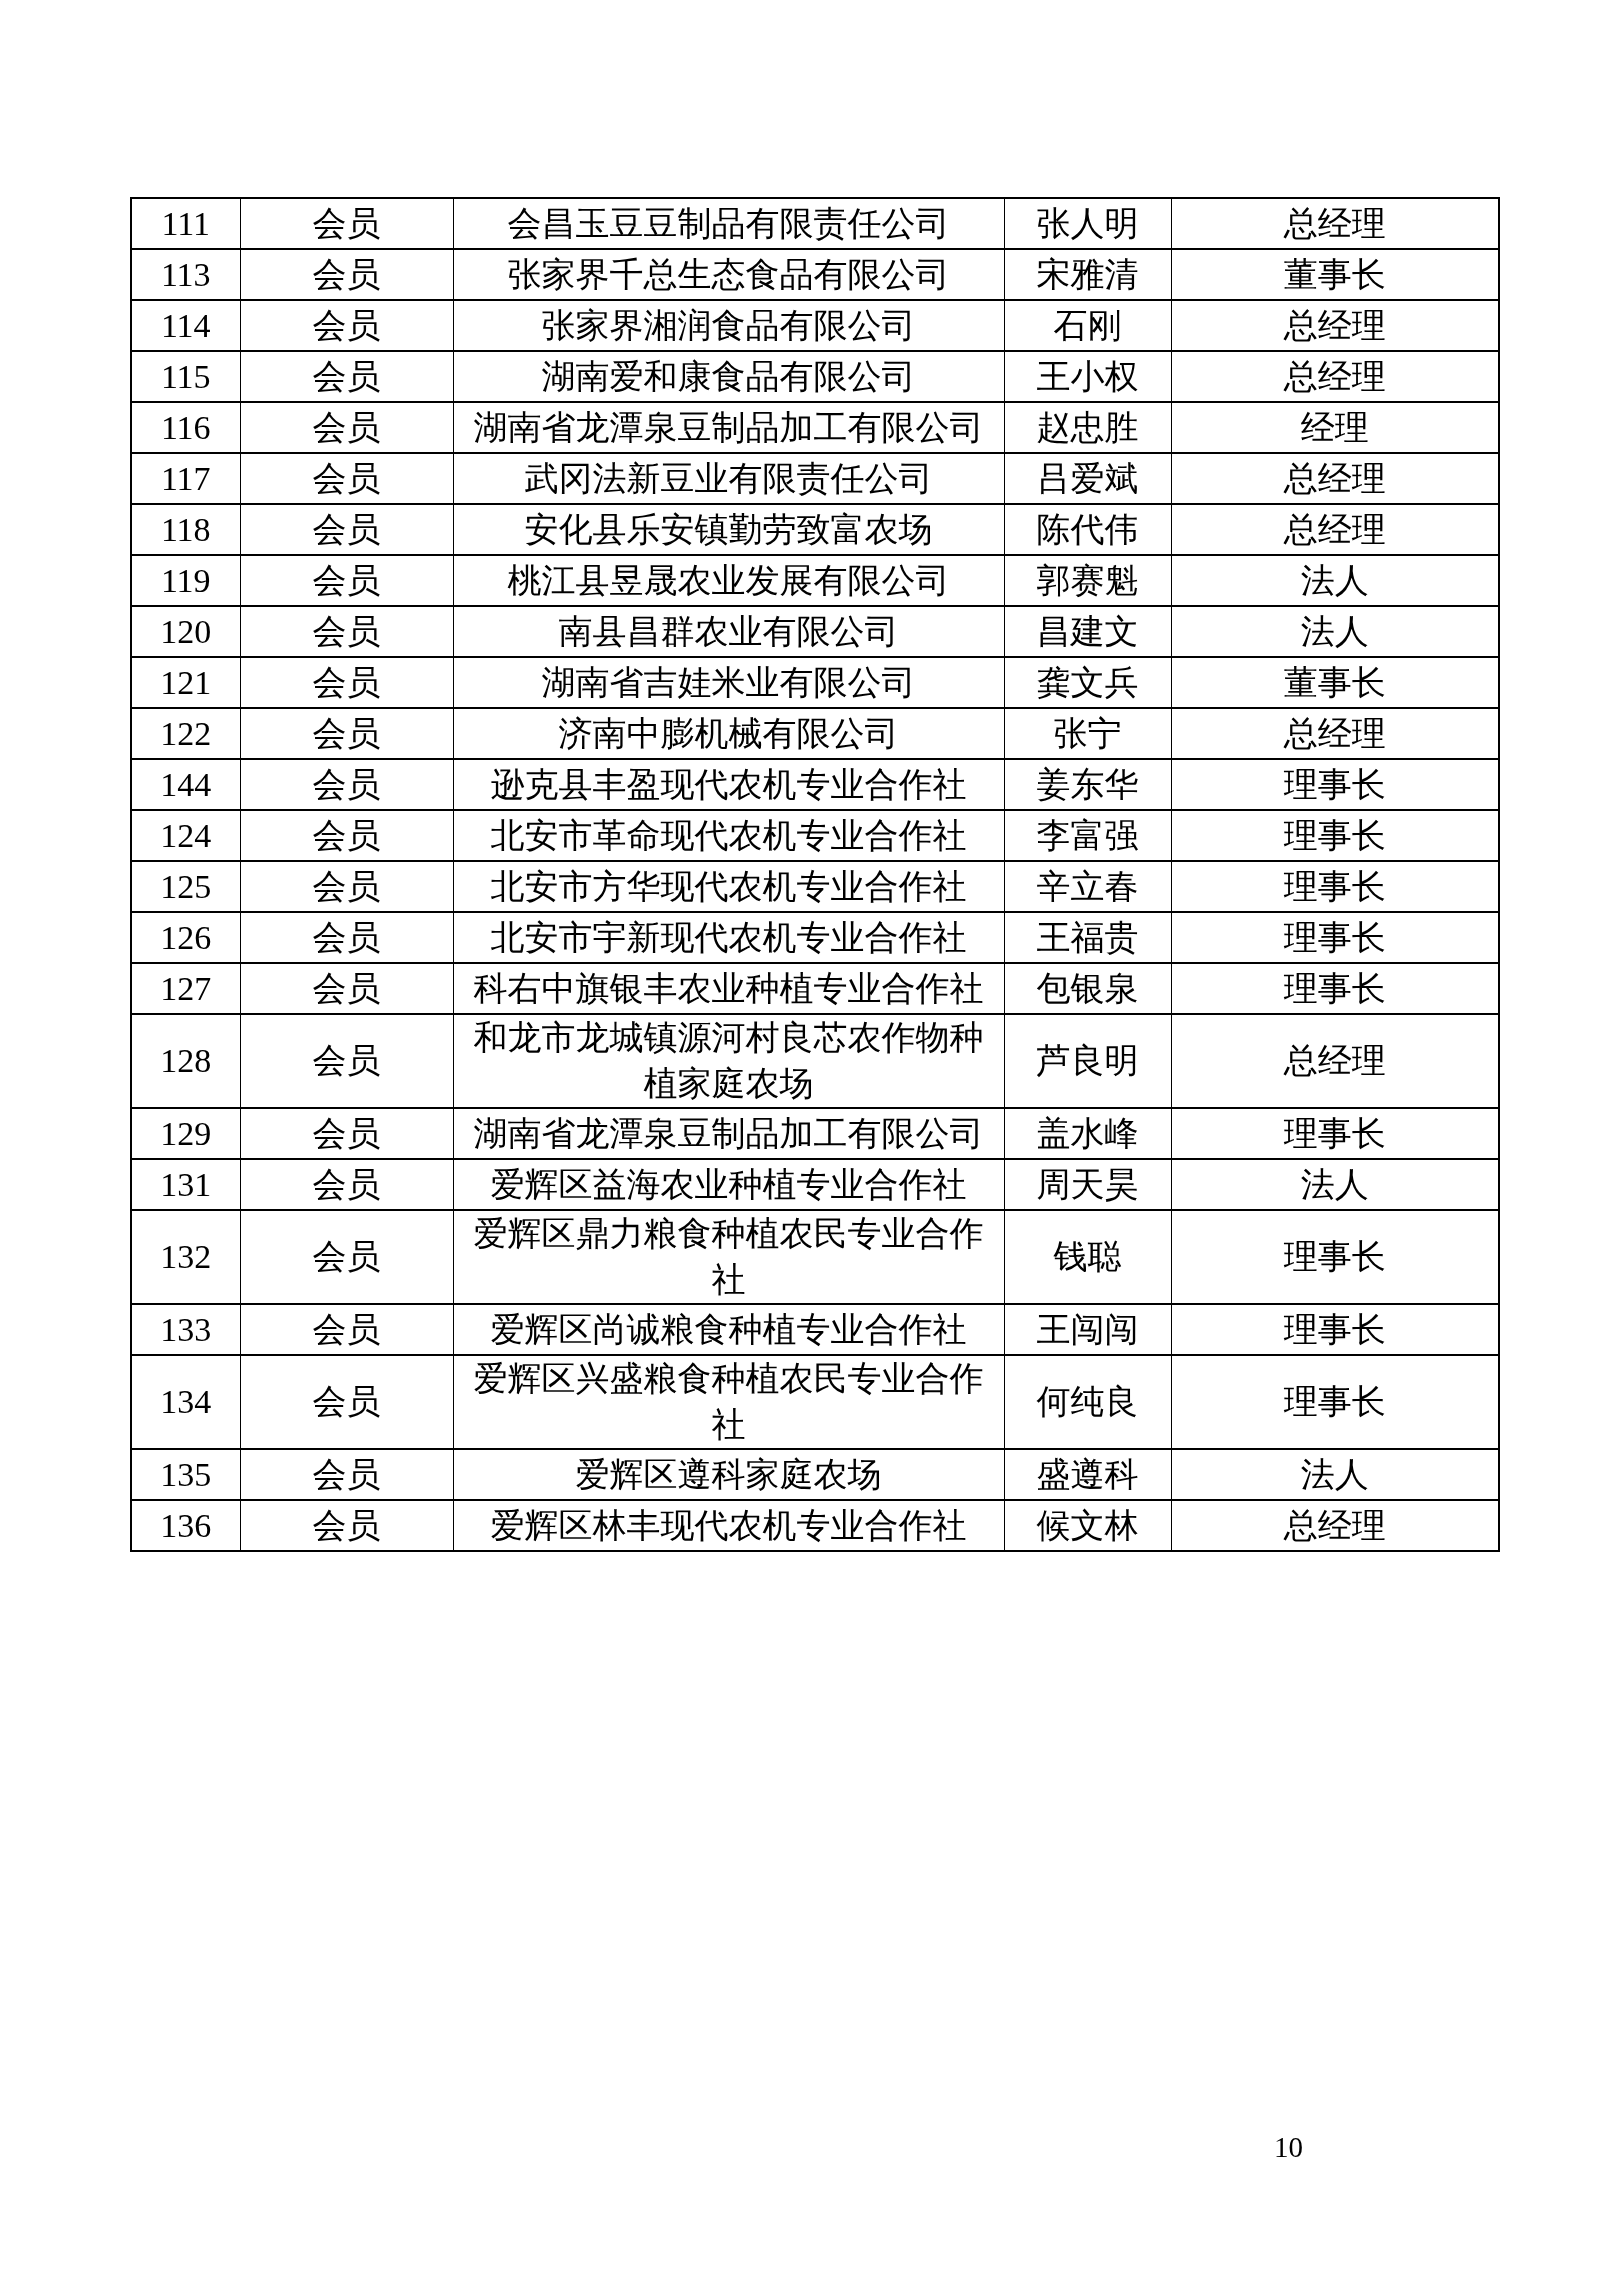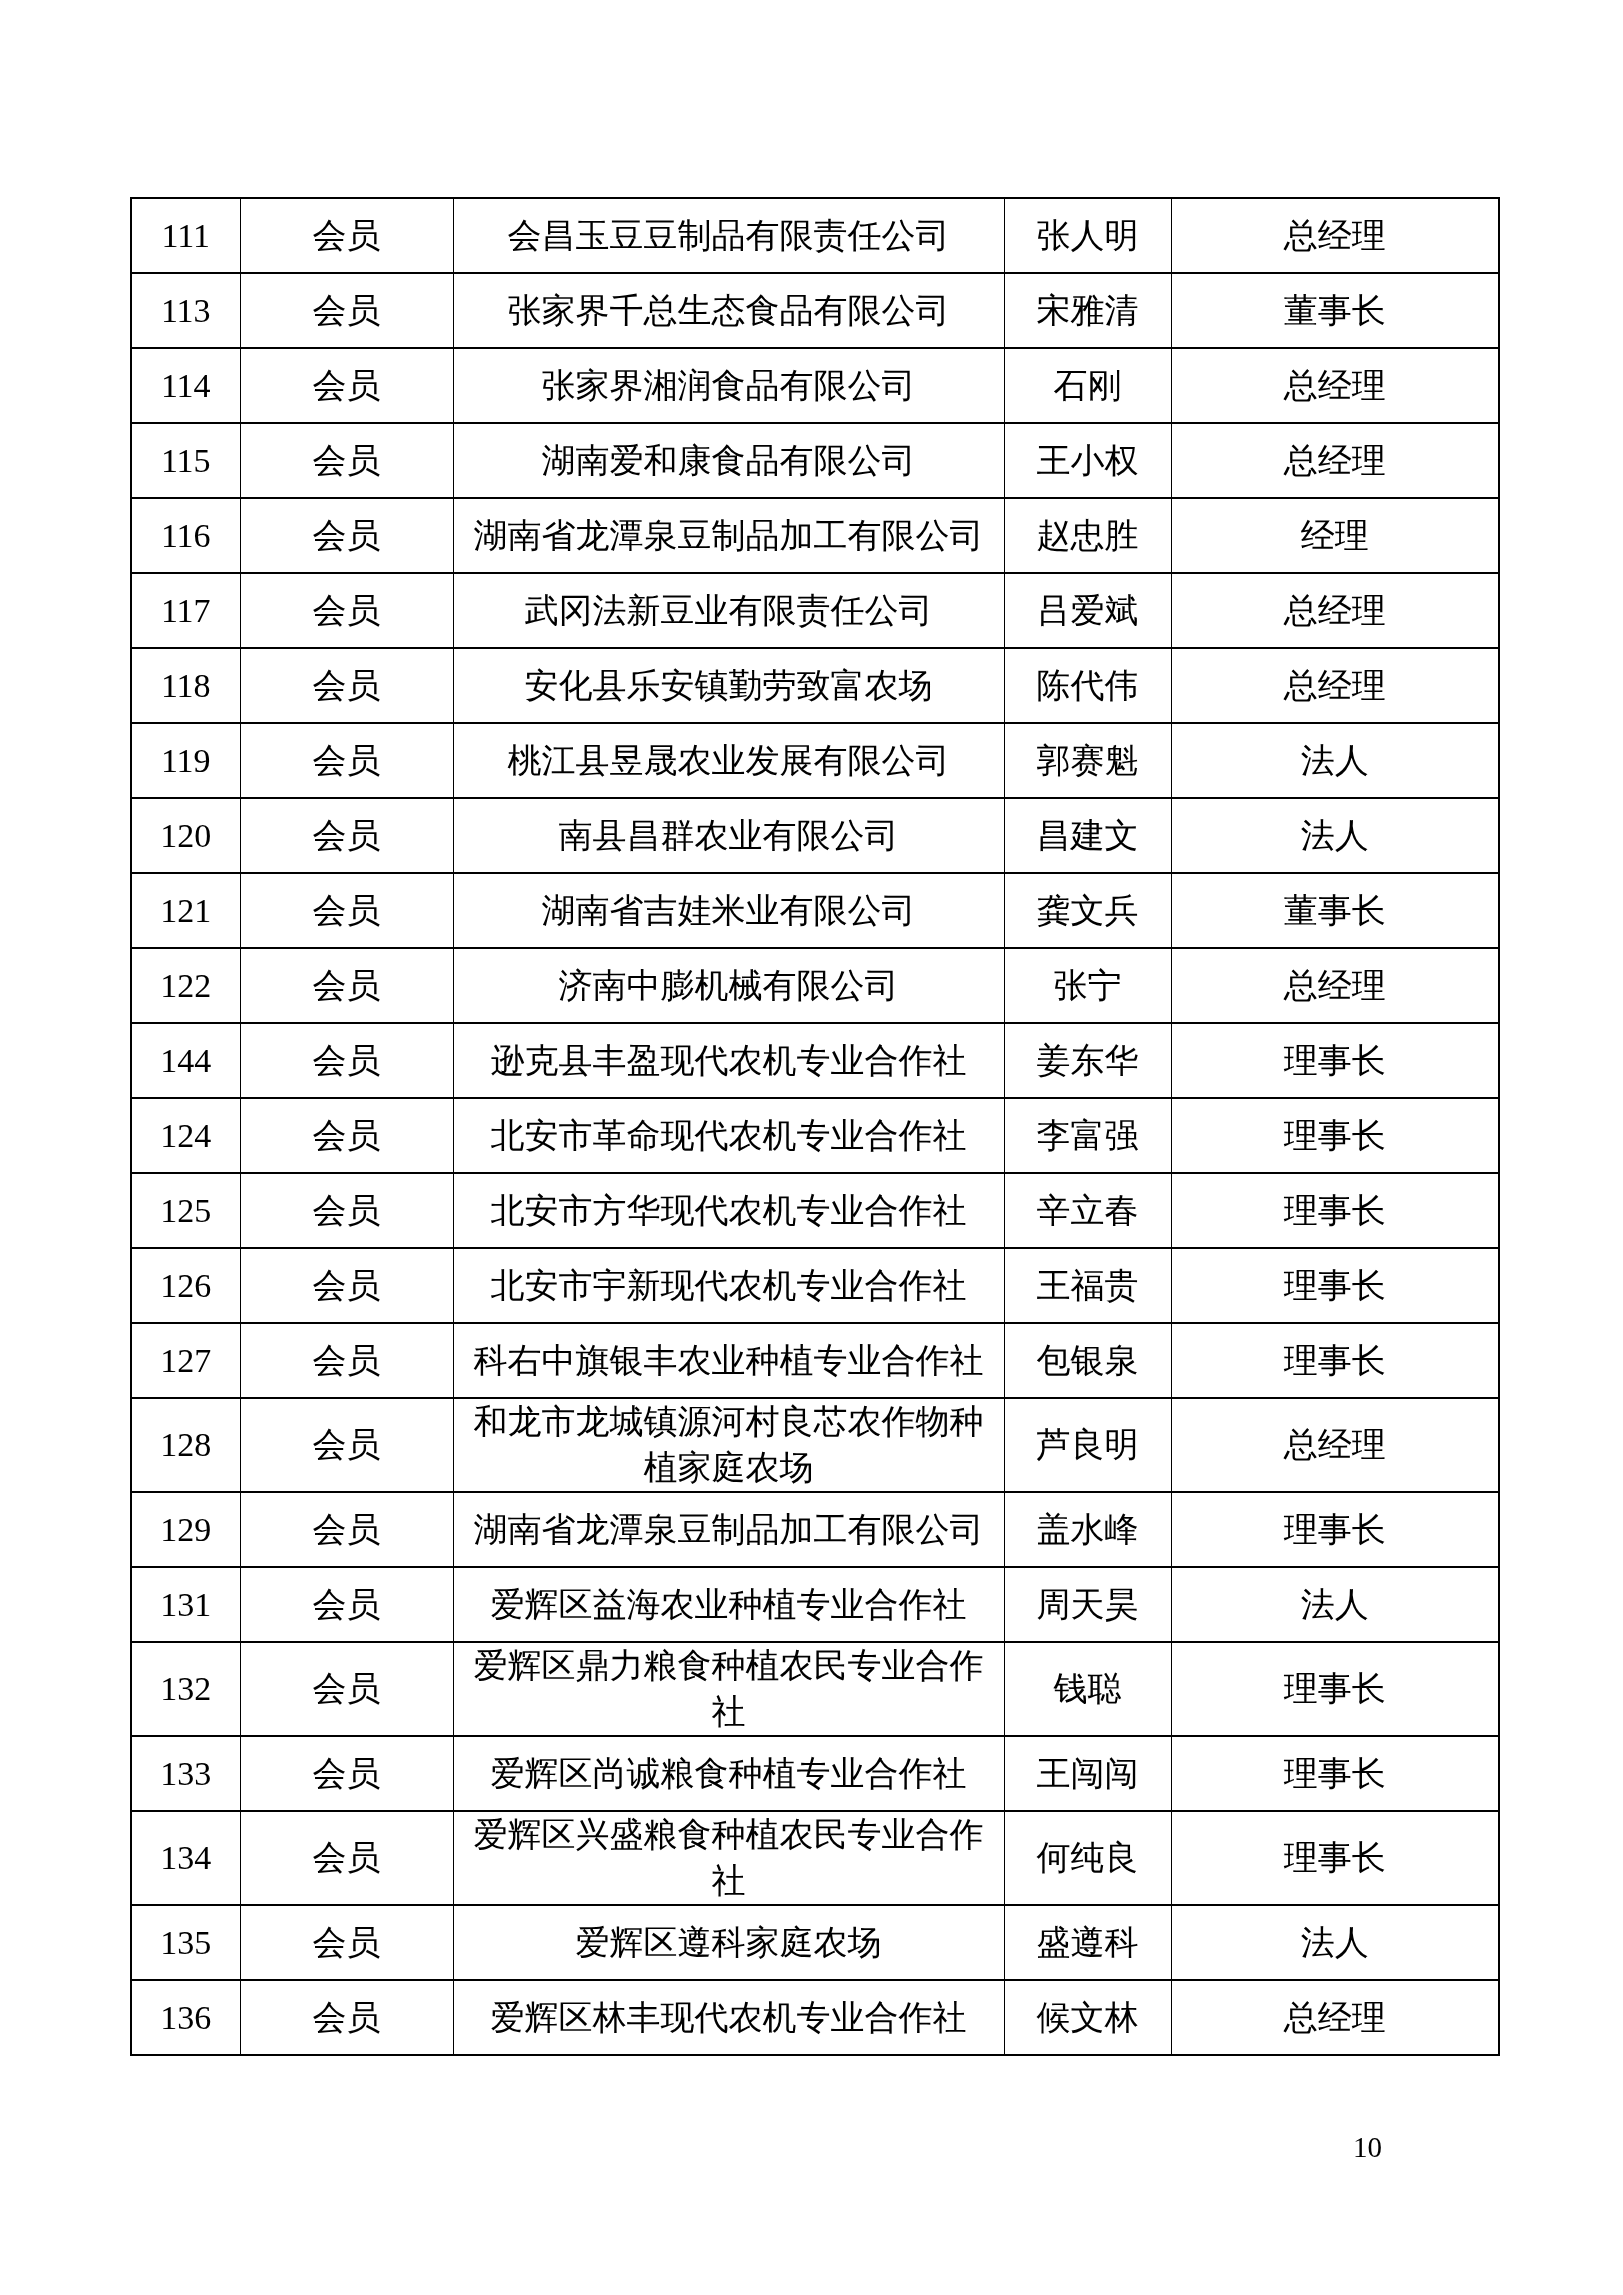--- a/index.html
+++ b/index.html
@@ -21,40 +21,40 @@
     left: 130px;
     top: 197px;
     width: 1369px;
     border-collapse: collapse;
     table-layout: fixed;
     border: 2.6px solid #000;
     border-left-width: 2px;
     border-right-width: 2px;
   }
   table.member-table tr {
-    height: 75px;
+    height: 51px;
   }
   table.member-table td {
     border: 1.5px solid #000;
     border-top-width: 2.6px;
     border-bottom-width: 2.6px;
     font-size: 34px;
     line-height: 46px;
     text-align: center;
     vertical-align: middle;
     padding: 0;
     word-break: break-all;
     overflow: hidden;
   }
   table.member-table td.cell-company {
     padding: 0 10.2px;
   }
   .page-number {
     position: absolute;
-    left: 1329px;
+    left: 1250px;
     top: 2129px;
     width: 77px;
     text-align: center;
     font-size: 29px;
     line-height: 37px;
   }
 </style>
 </head>
 <body>
 

